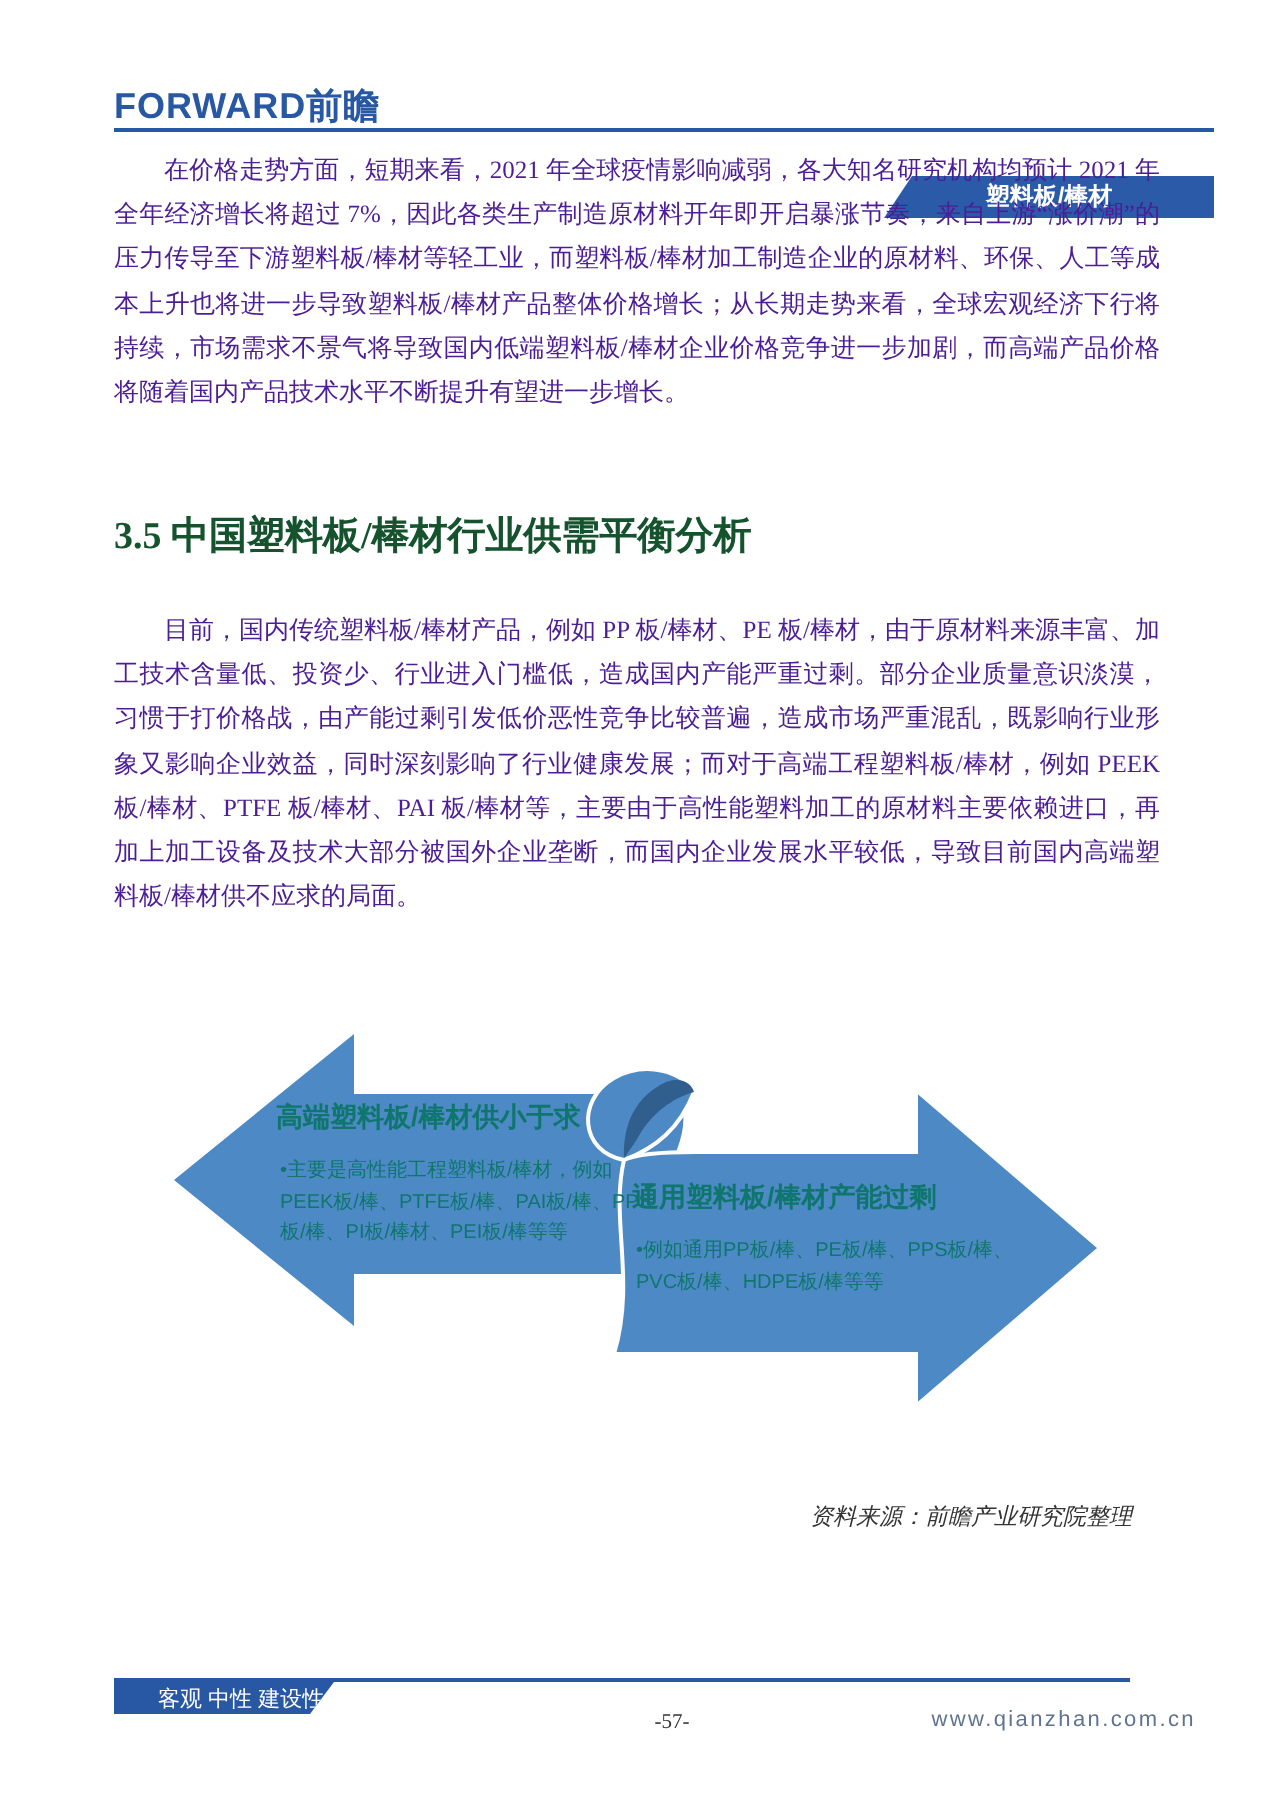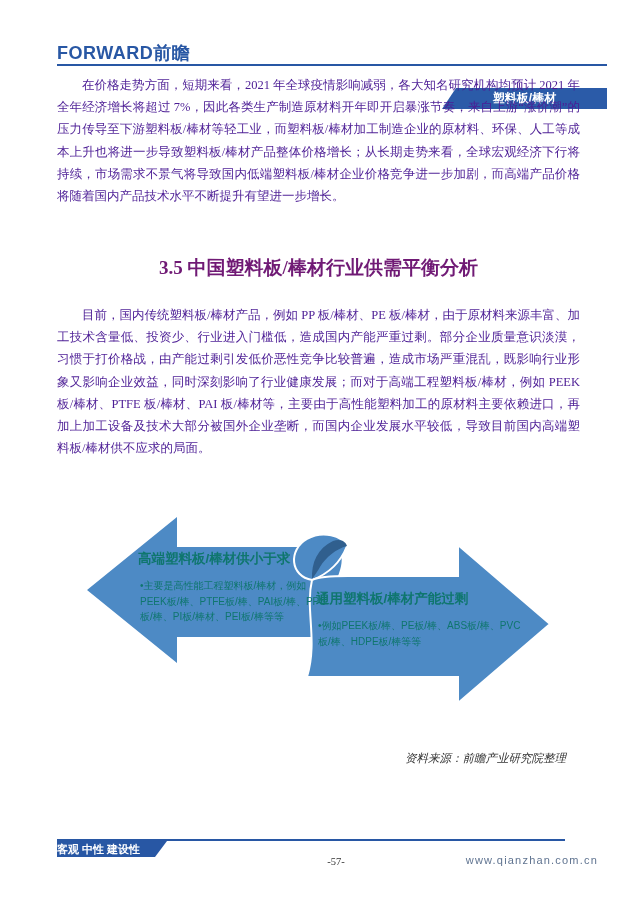--- a/index.html
+++ b/index.html
@@ -29,21 +29,21 @@
   
   .para {
     position:absolute; left:57px; width:523px;
     font-size:12.5px; line-height:22.2px; text-align:justify; text-indent:2em;
     color:#4c1d95;
   }
   .p1 { top:74px; }
   .p2 { top:304px; }
   .sec-heading {
     position:absolute; left:57px; top:255px; width:523px;
-    text-align:center; font-weight:bold; font-size:19px; color:#701a75;
+    text-align:left; font-weight:bold; font-size:19px; color:#14532d;
     font-family:"Liberation Serif","DejaVu Serif",serif;
   }
   .fig-title {
     position:absolute; left:57px; top:451px; width:523px;
     text-align:center; font-weight:bold; font-size:12.5px; color:#111;
   }
   
   .diagram { position:absolute; left:60px; top:490px; width:520px; height:250px; }
   .diagram svg { position:absolute; left:0; top:0; }
   .arrow-text {
@@ -56,22 +56,22 @@
   .ra-desc  { left:258px; top:128px; width:205px; font-size:10px; line-height:15.5px; }
   .fig-source {
     position:absolute; top:751px; right:70px;
     font-style:italic; font-size:11.5px; color:#333;
   }
   
   .ftr-rule { position:absolute; left:57px; top:839px; width:508px; height:2px; background:#2857a4; }
   .ftr-badge {
     position:absolute; left:57px; top:841px; width:110px; height:16px;
     background:#2857a4; clip-path:polygon(0 0, 100% 0, calc(100% - 12px) 100%, 0 100%);
-    display:flex; align-items:center; padding-left:0;
-    color:#fff; font-size:11px; font-weight:bold;
+    display:flex; align-items:center; padding-left:22px;
+    color:#fff; font-size:11px; font-weight:normal;
     font-family:"Liberation Sans","DejaVu Sans",sans-serif;
   }
   .ftr-site {
     position:absolute; top:843px; right:38px;
     font-family:"Liberation Sans","DejaVu Sans",sans-serif;
     font-size:11px; letter-spacing:1.2px; color:#5f7390;margin-top:11px;
   }
   .ftr-page {
     position:absolute; top:856px; left:0; width:636px; text-align:center;
     font-size:10.5px; color:#333;padding-left:36px;
@@ -97,21 +97,21 @@
 
       <path stroke="#ffffff" stroke-width="2" d="M 252,90 C 230,86 228,60 247,49 C 263,40 282,46 287,56 C 280,74 268,84 252,90 Z" fill="#4d8ac5"></path>
 
       <path d="M 252,90 C 251,72 258,58 273,51 C 281,48 286,52 287,56 C 276,59 266,67 260,77 C 256,84 253,87 252,90 Z" fill="#305f8e"></path>
 
       <path stroke="#ffffff" stroke-width="2" d="M 252,90 C 245,120 258,150 247,187 L 398,187 L 398,213 L 490,134 L 398,55 L 398,86 L 288,86 C 272,86 258,87 252,90 Z" fill="#4d8ac5"></path>
     </svg>
     <div class="arrow-text la-title">高端塑料板/棒材供小于求</div>
     <div class="arrow-text la-desc">•主要是高性能工程塑料板/棒材，例如PEEK板/棒、PTFE板/棒、PAI板/棒、PPS板/棒、PI板/棒材、PEI板/棒等等</div>
     <div class="arrow-text ra-title">通用塑料板/棒材产能过剩</div>
-    <div class="arrow-text ra-desc">•例如PEEK板/棒、PE板/棒、ABS板/棒、PVC板/棒、HDPE板/棒等等</div>
+    <div class="arrow-text ra-desc">•例如通用PP板/棒、PE板/棒、PPS板/棒、PVC板/棒、HDPE板/棒等等</div>
   </div>
 
   <div class="fig-source">资料来源：前瞻产业研究院整理</div>
 
   <div class="ftr-rule"></div>
   <div class="ftr-badge">客观 中性 建设性</div>
   <div class="ftr-site">www.qianzhan.com.cn</div>
   <div class="ftr-page">-57-</div>
 
 </div>

